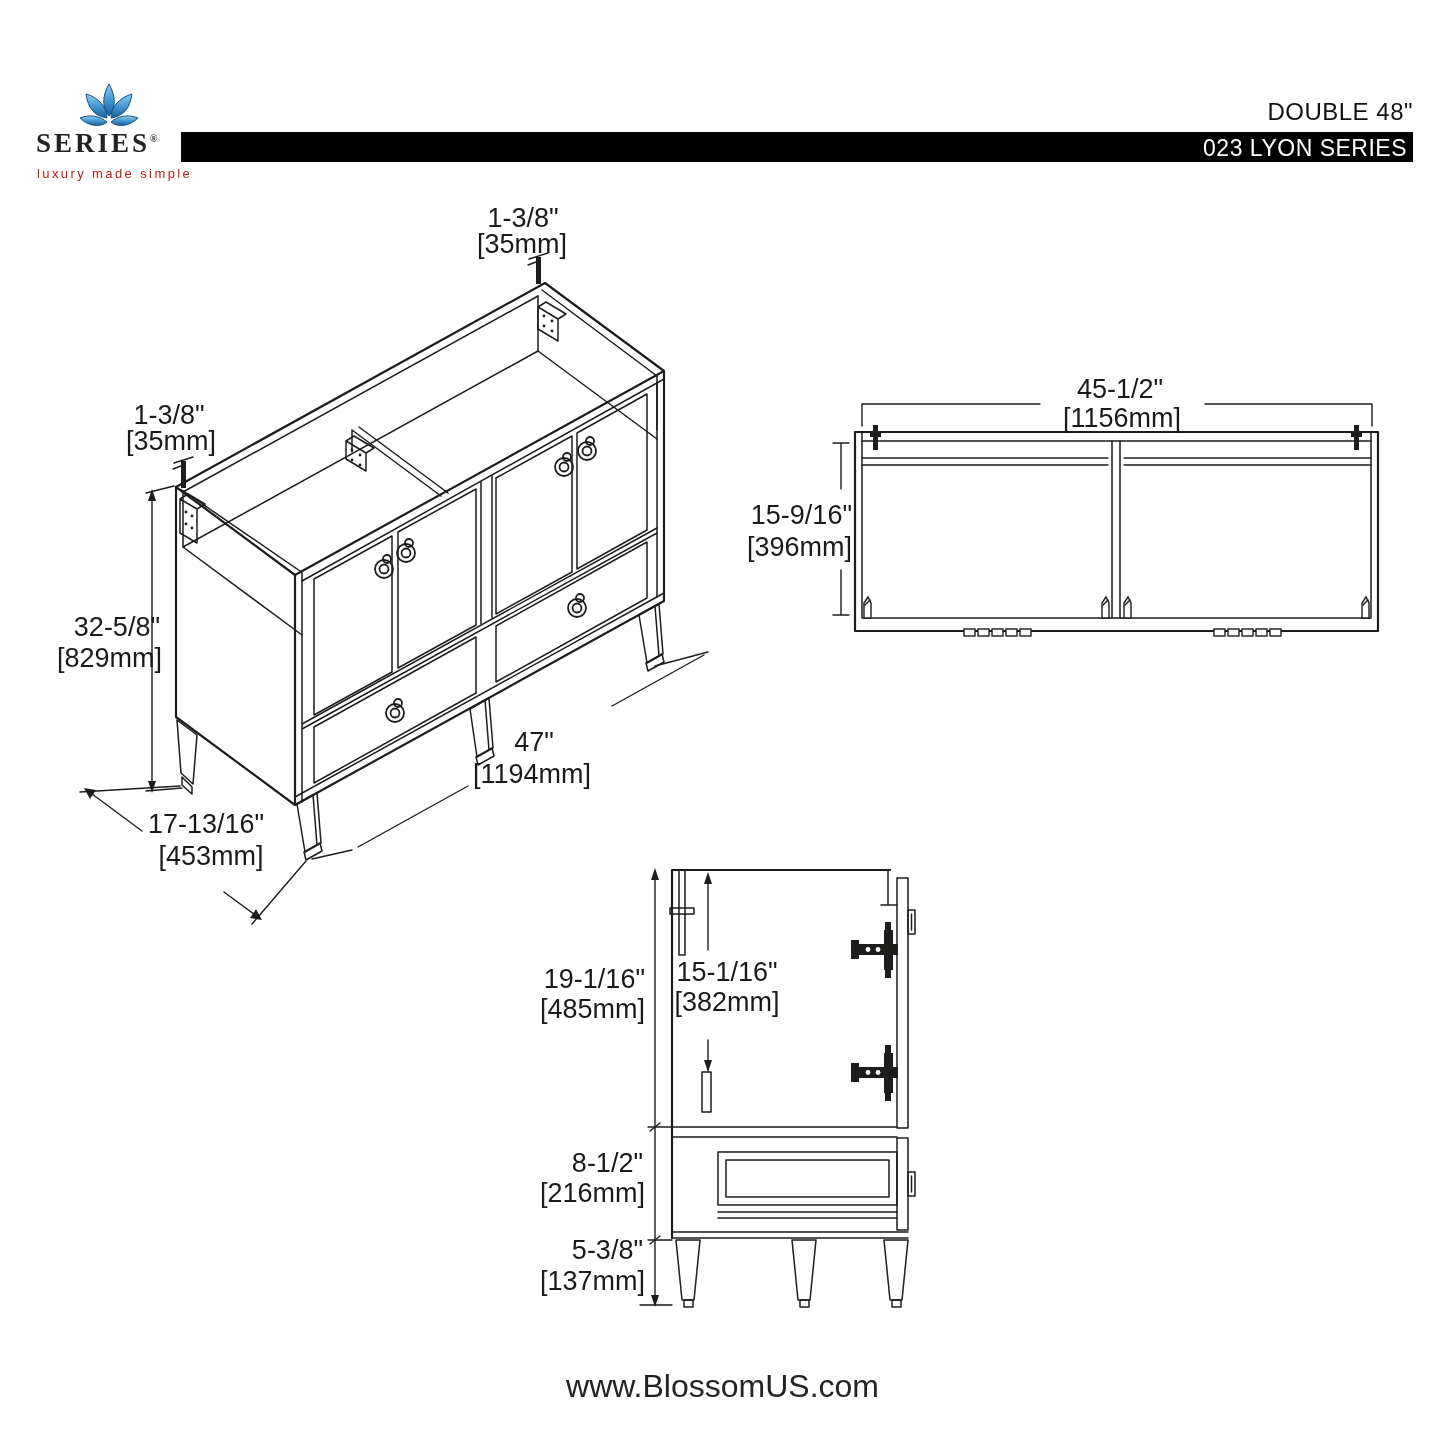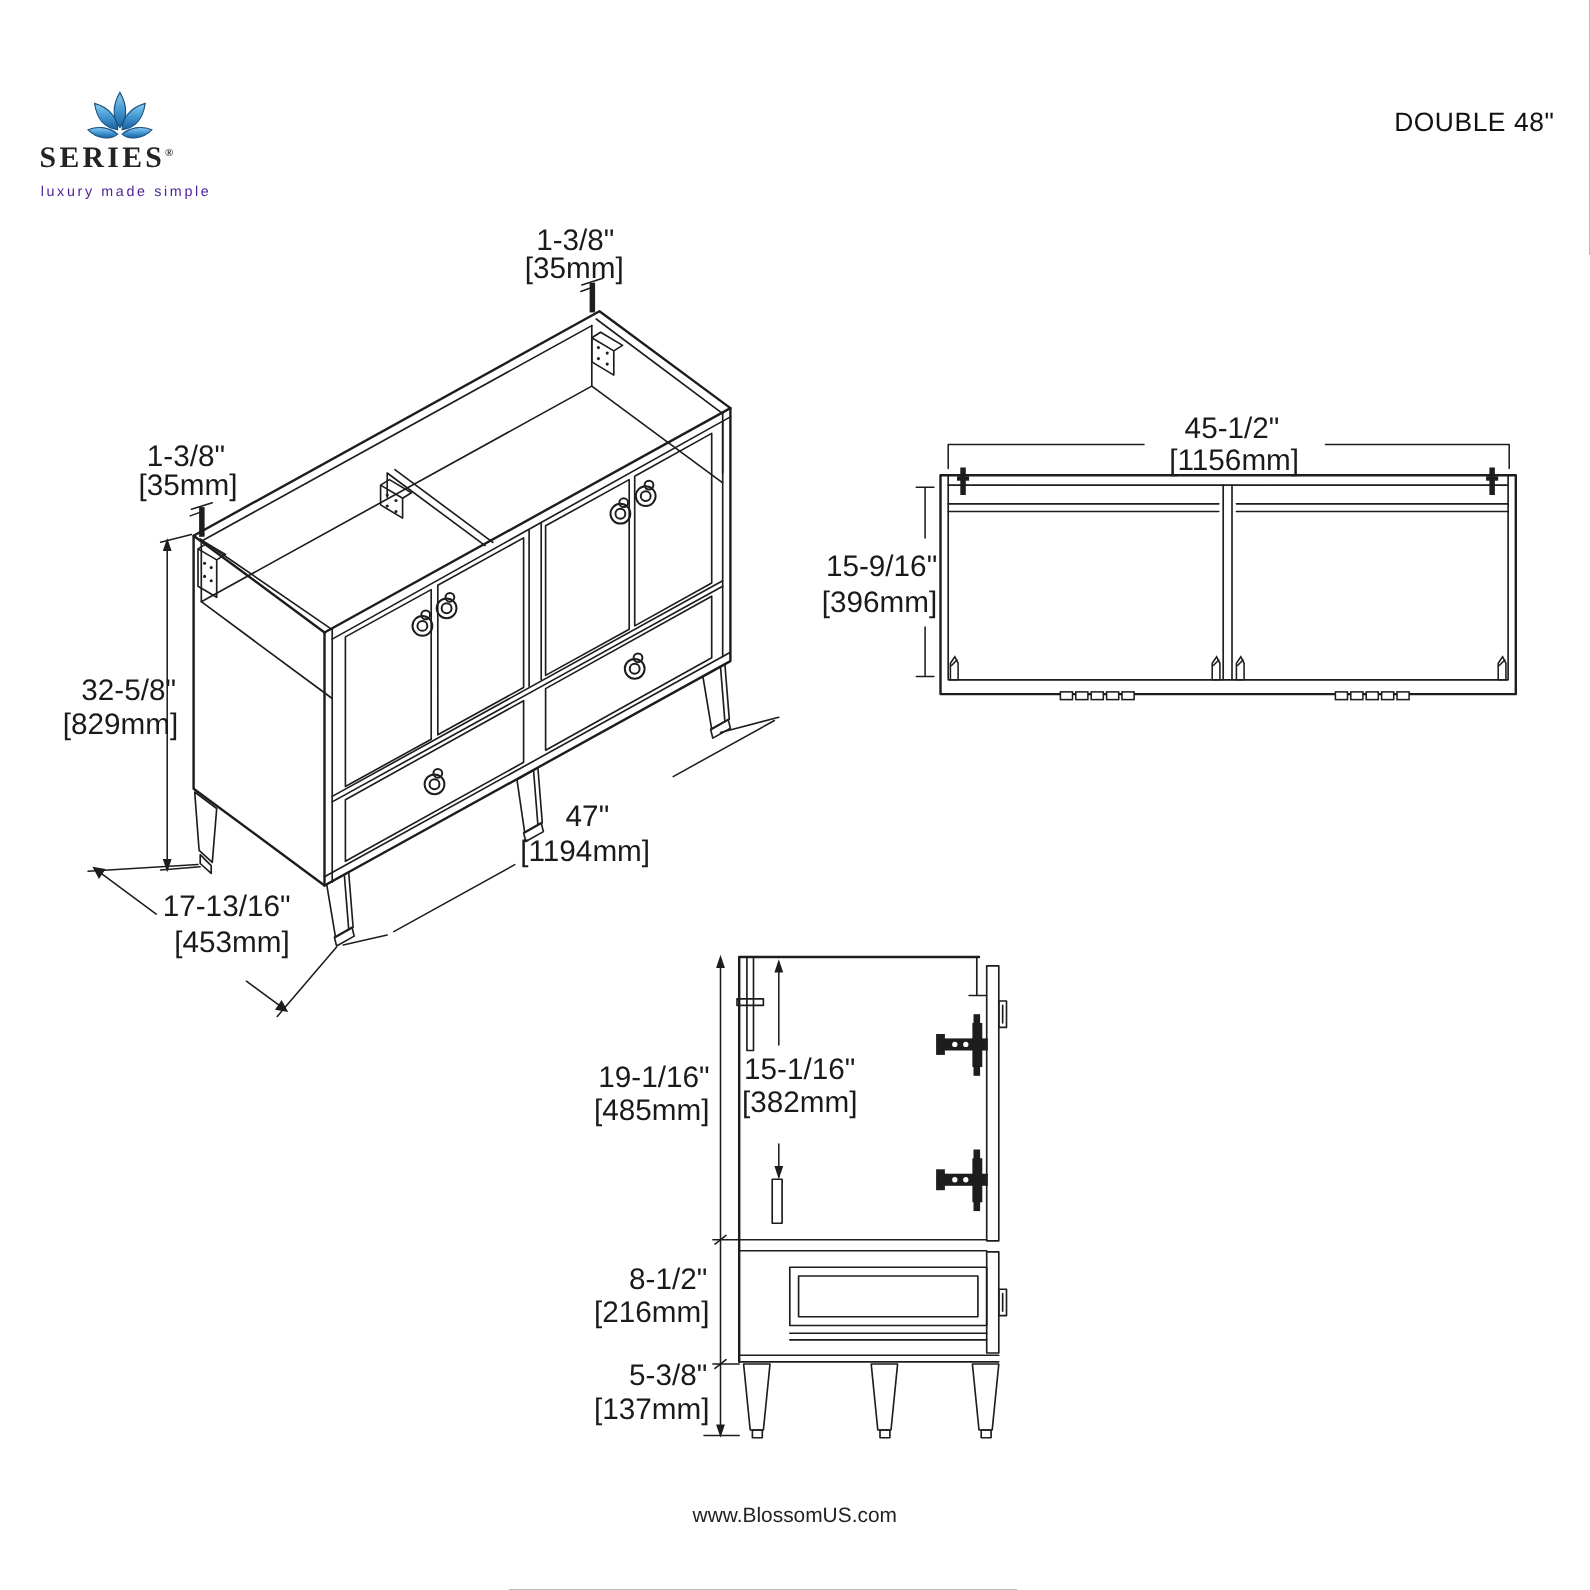--- a/index.html
+++ b/index.html
@@ -5,26 +5,26 @@
   html,body{margin:0;padding:0;background:#888;}
   .page{position:relative;width:1445px;height:1445px;background:#ffffff;margin:0 auto;overflow:hidden;
         font-family:"Liberation Sans",sans-serif;}
   
   .logo-block{position:absolute;left:34px;top:82px;width:150px;}
   .logo-flower{position:absolute;left:40px;top:0px;}
   .brand-name{position:absolute;left:2px;top:46px;width:160px;font-family:"Liberation Serif",serif;
               font-weight:700;font-size:27px;letter-spacing:3px;color:#232323;white-space:nowrap;}
   .brand-name sup{font-size:10px;letter-spacing:0;}
   .brand-tagline{position:absolute;left:3px;top:84px;width:170px;font-size:13px;letter-spacing:2.4px;
-                 color:#4c1d95;white-space:nowrap;}
+                 color:#b91c1c;white-space:nowrap;}
   .series-bar{position:absolute;left:181px;top:132px;width:1232px;height:30px;background:#000;}
   .product-title{position:absolute;right:32px;top:98px;font-size:24px;color:#111;letter-spacing:0.5px;}
   .series-label{position:absolute;right:6px;top:3px;font-size:23px;color:#fff;letter-spacing:0.5px;}
   
-  .footer-site{position:absolute;left:50%;transform:translateX(-50%);top:1368px;font-size:19px;color:#232323;}
+  .footer-site{position:absolute;left:50%;transform:translateX(-50%);top:1368px;font-size:32px;color:#232323;}
   
   .sheet{position:absolute;left:0;top:0;}
   .ln{stroke:#1d1d1b;fill:none;stroke-width:2.2;stroke-linejoin:round;stroke-linecap:round;}
   .ln2{stroke:#1d1d1b;fill:none;stroke-width:1.5;stroke-linejoin:round;stroke-linecap:round;}
   .dimln{stroke:#1d1d1b;fill:none;stroke-width:1.4;stroke-linecap:round;}
   .blk{fill:#1d1d1b;stroke:none;}
   .wht{fill:#fff;stroke:#1d1d1b;stroke-width:1.4;}
   .dim{font-family:"Liberation Sans",sans-serif;font-size:27px;fill:#1a1a1a;}
 </style>
 </head>
@@ -47,20 +47,23 @@
         <path d="M58,12 C56,26 50,34 37,36 C37,26 44,16 58,12 Z" fill="url(#pg)" stroke="#16507f" stroke-width="1"></path>
         <path d="M6,36 C16,32 26,34 33,40 C26,46 14,44 6,36 Z" fill="url(#pg)" stroke="#16507f" stroke-width="1"></path>
         <path d="M64,36 C54,32 44,34 37,40 C44,46 56,44 64,36 Z" fill="url(#pg)" stroke="#16507f" stroke-width="1"></path>
       </g>
     </svg>
     <div class="brand-name"><span>SERIES</span><sup>®</sup></div>
     <div class="brand-tagline">luxury made simple</div>
   </div>
 
   <div class="product-title">DOUBLE 48"</div>
+  <div class="series-bar">
+    <div class="series-label">023 LYON SERIES</div>
+  </div>
 
   <svg class="sheet" width="1445" height="1445" viewBox="0 0 1445 1445">
 
     <g>
 
       <path class="ln" d="M176,487 L545,283 L664,371 L664,601 L295,805 L176,717 Z"></path>
 
       <path class="ln2" d="M183,492 L538,296"></path>
       <path class="ln" d="M176,487 L295,575"></path>
       <path class="ln2" d="M182,490 L300,571"></path>

